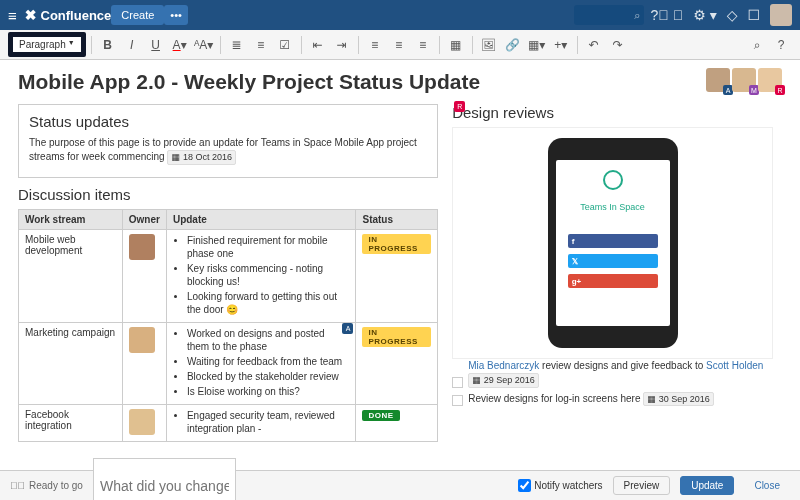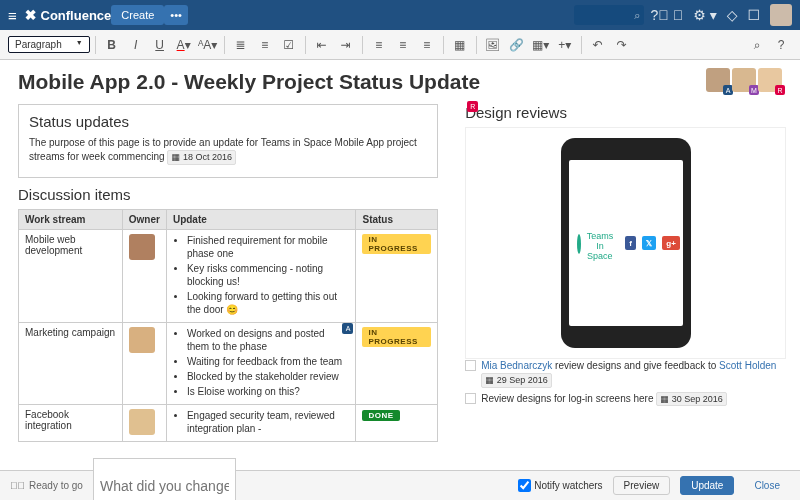--- a/index.html
+++ b/index.html
@@ -10,51 +10,51 @@
 .logo-icon{font-size:14px}
 .topnav{display:flex;gap:4px;margin-left:14px}
 .topnav-item{padding:4px 8px;cursor:pointer;font-size:11px;display:flex;align-items:center;gap:3px}
 .create-btn{background:#3572b0;border-radius:3px;padding:4px 10px;cursor:pointer;font-size:11px}
 .dots-btn{background:#3572b0;border-radius:3px;padding:4px 6px;cursor:pointer;font-size:11px}
 .top-right{margin-left:auto;display:flex;align-items:center;gap:10px}
 .search-box{background:#154a7d;border:none;width:70px;height:20px;border-radius:3px;padding:0 6px;color:#fff}
 .top-icon{font-size:14px;cursor:pointer;opacity:.85}
 .avatar{width:22px;height:22px;border-radius:3px;background:#cba;cursor:pointer}
 .editbar{background:#f5f5f5;border-bottom:1px solid #ccc;height:30px;display:flex;align-items:center;padding:0 8px;gap:2px}
-.para-select{border:1px solid #0f172a;background:#fff;font-size:10px;padding:2px 6px;border-radius:2px;display:flex;align-items:flex-start;gap:14px;cursor:pointer}
+.para-select{border:5px solid #0f172a;background:#fff;font-size:10px;padding:2px 6px;border-radius:2px;display:flex;align-items:flex-start;gap:2px;cursor:pointer}
 .eb-btn{width:22px;height:22px;display:flex;align-items:center;justify-content:center;font-size:12px;cursor:pointer;color:#555}
 .eb-sep{width:1px;height:18px;background:#ccc;margin:0 3px}
 .content{padding:10px 18px;background:#fff;height:calc(500px - 90px);overflow:hidden;position:relative}
 .page-title{font-size:21px;font-weight:bold;color:#333;margin-bottom:10px}
 .collabs{position:absolute;right:18px;top:8px;display:flex;gap:2px}
 .collab-av{width:24px;height:24px;border-radius:3px;position:relative}
 .collab-av .badge{position:absolute;bottom:-3px;right:-3px;width:10px;height:10px;border-radius:2px;font-size:7px;color:#fff;display:flex;align-items:center;justify-content:center}
-.cols{display:flex;gap:27px}
+.cols{display:flex;gap:14px}
 .col-left{flex:0 0 55%}
 .col-right{flex:0 0 42%}
 .panel{border:1px solid #ccc;padding:8px 10px;margin-bottom:8px}
 h2{font-size:15px;font-weight:normal;margin-bottom:6px}
 .intro{font-size:10px;line-height:1.4;margin-bottom:4px}
 .date-pill{display:inline-flex;align-items:center;gap:3px;background:#f0f0f0;border:1px solid #ddd;border-radius:2px;padding:0 3px;font-size:9px}
 table{width:100%;border-collapse:collapse;font-size:10px}
 th{text-align:left;background:#e5e5e5;border:1px solid #ccc;padding:4px 6px;font-weight:bold}
 td{border:1px solid #ccc;padding:4px 6px;vertical-align:top}
 .owner-av{width:26px;height:26px;border-radius:3px}
 ul{list-style:disc;padding-left:14px}
 li{margin-bottom:2px;line-height:1.3}
 .status{display:inline-block;padding:1px 6px;border-radius:2px;font-size:8px;font-weight:bold;letter-spacing:.5px}
 .status.inprogress{background:#ffd351;color:#594300}
 .status.done{background:#14892c;color:#fff}
 .phone{width:130px;height:210px;background:#222;border-radius:14px;margin:4px auto;padding:22px 8px;position:relative}
-.phone-screen{background:#fff;width:100%;height:100%;border-radius:2px;padding:8px;display:flex;align-items:center;gap:6px}
+.phone-screen{background:#fff;width:100%;height:100%;border-radius:2px;padding:8px;display:flex;flex-direction:column;align-items:center;gap:6px}
 .phone-logo{color:#2a8;font-size:9px;margin-top:6px;text-align:center}
 .social-btn{width:90px;height:14px;border-radius:2px;display:flex;align-items:center;padding:0 4px;color:#fff;font-size:8px}
 .fb{background:#3b5998}.tw{background:#1da1f2}.gp{background:#dd4b39}
 .cursor-badge{position:absolute;width:11px;height:11px;background:#d04;color:#fff;font-size:7px;display:flex;align-items:center;justify-content:center;border-radius:2px}
-.action-item{display:flex;align-items:flex-start;gap:5px;font-size:10px;margin-bottom:4px;line-height:1.4}
+.action-item{display:flex;align-items:flex-end;gap:5px;font-size:10px;margin-bottom:4px;line-height:1.4}
 .chk{width:11px;height:11px;border:1px solid #ccc;margin-top:1px;flex-shrink:0}
 .link{color:#3572b0}
 .footer{position:absolute;bottom:0;left:0;right:0;height:30px;background:#f5f5f5;border-top:1px solid #ccc;display:flex;align-items:center;padding:0 10px;gap:10px;font-size:10px}
 .ready{display:flex;align-items:center;gap:4px;color:#666}
 .change-input{border:1px solid #ccc;padding:19px 6px;width:143px;font-size:14px}
 .notify{display:flex;align-items:center;gap:3px}
 .btn{border:1px solid #ccc;background:#f5f5f5;padding:3px 10px;border-radius:3px;cursor:pointer}
 .btn.primary{background:#3572b0;color:#fff;border-color:#3572b0}
 .btn.link{border:none;background:none;color:#3572b0}
 .spacer{flex:1}

